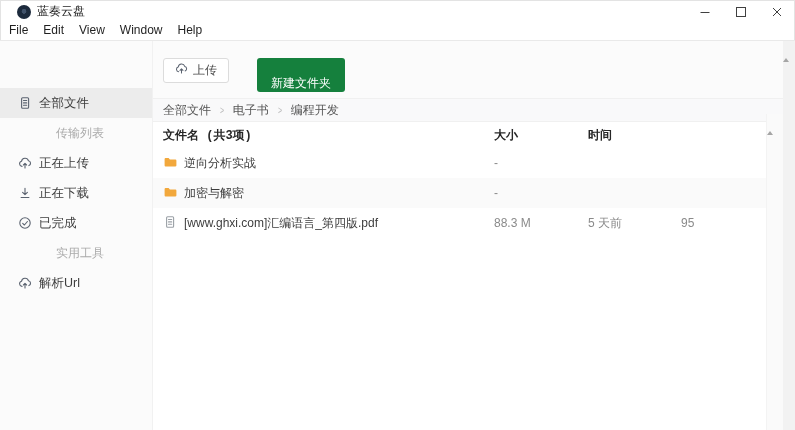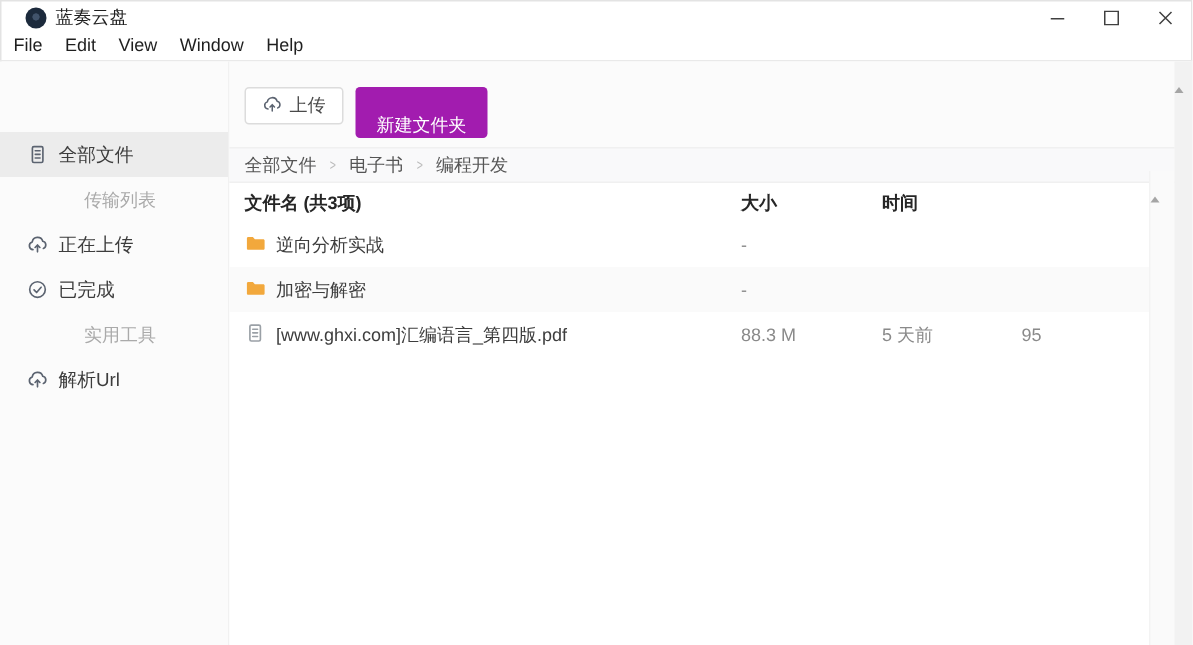--- a/index.html
+++ b/index.html
@@ -35,37 +35,37 @@
                font-size:12.5px; color:#3d3d3d; cursor:pointer; white-space:nowrap; }
   .side-item.selected { background:#ececec; }
   .side-item .icon { width:15px; height:15px; margin-right:7px; display:flex; align-items:center;
                      justify-content:center; color:#5b6370; flex:0 0 auto; }
   .side-item .icon svg { width:14px; height:14px; }
   .side-section { height:30px; display:flex; align-items:center; padding-left:17px;
                   font-size:12px; color:#aaa; white-space:nowrap;margin-left:39px; }
 
   .main { flex:1; position:relative; background:#fbfbfb; display:flex; flex-direction:column; min-width:0; }
 
-  .toolbar { padding:17px 0 6px 10px; display:flex; gap:8px; flex:0 0 auto; }
+  .toolbar { padding:17px 0 6px 10px; display:flex; gap:28px; flex:0 0 auto;font-family:Liberation Serif, serif; }
   .btn-upload { height:25px; padding:0 11px; background:#fff; border:1px solid #dcdcdc; border-radius:3px;
                 font-size:12px; color:#4a4a4a; display:inline-flex; align-items:center; gap:5px;
                 font-family:inherit; cursor:pointer; }
   .btn-upload svg { width:13px; height:13px; color:#5b6370; }
-  .btn-new-folder { height:25px; padding:17px 14px; background:#a21caf; border:none; border-radius:3px;
+  .btn-new-folder { height:25px; padding:17px 14px; background:#15803d; border:none; border-radius:3px;
                     font-size:12px; color:#fff; font-family:inherit; cursor:pointer; }
 
   .breadcrumb { height:24px; background:#f9f9fa; border-top:1px solid #f0f0f0; border-bottom:1px solid #f0f0f0;
                 display:flex; align-items:center; padding-left:10px; margin-right:12px;
                 font-size:12px; color:#555; flex:0 0 auto; }
   .crumb { cursor:pointer; }
   .crumb-sep { margin:0 8px; color:#bbb; font-size:10px; transform:scaleX(.7); }
 
   .filetable { flex:1; background:#fff; margin-right:29px; min-height:0; }
   .thead, .trow { display:grid; grid-template-columns:331px 94px 93px 1fr; align-items:center; padding-left:10px; }
-  .thead { height:26px; font-size:12px; font-weight:bold; color:#262626; }
+  .thead { height:26px; font-size:12px; font-weight:bold; color:#262626;font-family:Liberation Mono, monospace; }
   .trow  { height:30px; font-size:12px; color:#8a8a8a; cursor:default; }
   .trow.alt { background:#fafafa; }
   .cell.name { color:#3d3d3d; display:flex; align-items:flex-start; gap:7px; overflow:hidden;
                white-space:nowrap; text-overflow:ellipsis; }
   .ficon { width:14px; height:14px; flex:0 0 auto; display:flex; }
   .ficon svg { width:14px; height:14px; }
 
   
   .outer-scroll { position:absolute; top:0; right:0; bottom:0; width:12px; background:#f2f2f2; }
   .table-scroll { position:absolute; top:73px; right:12px; bottom:0; width:17px; background:#fafafa;
@@ -126,20 +126,28 @@
             <svg viewBox="0 0 14 14" fill="none" stroke="currentColor" stroke-width="1.1" stroke-linecap="round" stroke-linejoin="round">
               <path d="M4 10.4a2.6 2.6 0 0 1-.5-5.1 3.6 3.6 0 0 1 7-.5 2.5 2.5 0 0 1 .4 4.8"></path>
               <path d="M7 11.9V7.5M5.4 9L7 7.3 8.6 9"></path>
             </svg>
           </span>
           <span>正在上传</span>
         </div>
         <div class="side-item">
           <span class="icon">
             <svg viewBox="0 0 14 14" fill="none" stroke="currentColor" stroke-width="1.1" stroke-linecap="round" stroke-linejoin="round">
+              <path d="M7 2.2v6.4M4.6 6.3L7 8.7l2.4-2.4M3.1 11.5h7.8"></path>
+            </svg>
+          </span>
+          <span>正在下载</span>
+        </div>
+        <div class="side-item">
+          <span class="icon">
+            <svg viewBox="0 0 14 14" fill="none" stroke="currentColor" stroke-width="1.1" stroke-linecap="round" stroke-linejoin="round">
               <circle cx="7" cy="7" r="5.2"></circle>
               <path d="M4.7 7.3l1.7 1.7 3-3.5"></path>
             </svg>
           </span>
           <span>已完成</span>
         </div>
         <div class="side-section">实用工具</div>
         <div class="side-item">
           <span class="icon">
             <svg viewBox="0 0 14 14" fill="none" stroke="currentColor" stroke-width="1.1" stroke-linecap="round" stroke-linejoin="round">

